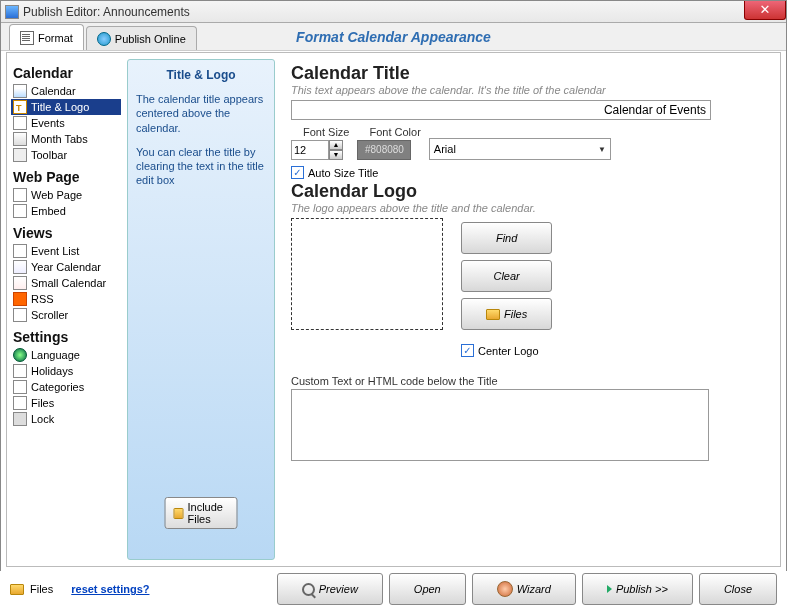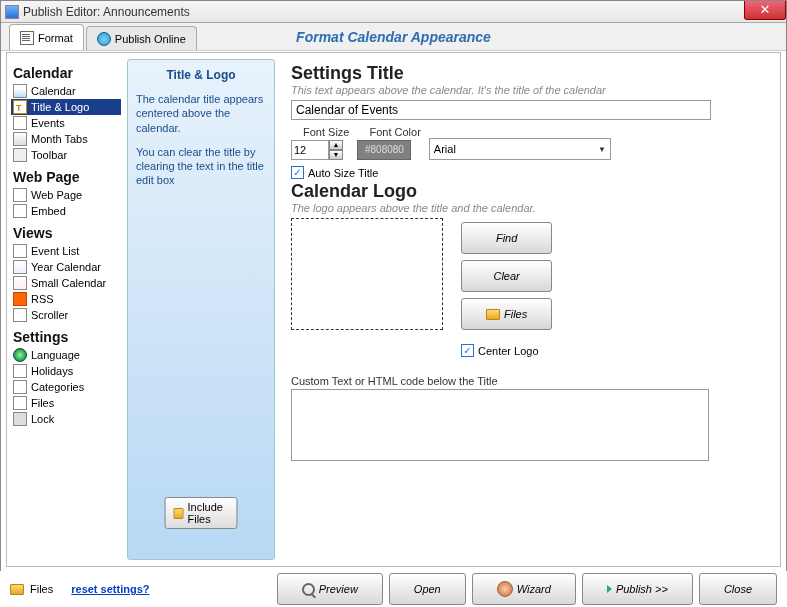--- a/index.html
+++ b/index.html
@@ -41,21 +41,21 @@
 .si-files { background: #fff; }
 .si-lock { background: #ddd; }
 .info-panel { width: 148px; background: linear-gradient(#e8f2fc,#b8d8f4); border: 1px solid #9cc; border-radius: 3px; margin: 6px 2px; padding: 8px; position: relative; }
 .info-title { font-weight: bold; color: #1a4d8c; text-align: center; font-size: 12px; margin-bottom: 10px; }
 .info-text { color: #1a4d8c; font-size: 11px; margin-bottom: 10px; line-height: 1.3; }
 .include-btn { position: absolute; bottom: 30px; left: 50%; transform: translateX(-50%); padding: 3px 8px; background: linear-gradient(#fff,#ddd); border: 1px solid #888; border-radius: 3px; display: flex; align-items: center; gap: 4px; cursor: pointer; }
 .folder-icon { width: 14px; height: 11px; background: linear-gradient(#ffd96b,#e8a830); border: 1px solid #b8860b; border-radius: 1px; display: inline-block; }
 .main-panel { flex: 1; padding: 10px 14px; overflow: hidden; }
 .section-title { font-size: 18px; font-weight: bold; color: #222; }
 .section-sub { font-style: italic; color: #888; font-size: 11px; margin-bottom: 4px; }
-.text-input { width: 420px; height: 20px; border: 1px solid #999; padding: 2px 4px; font-size: 12px; }
+.text-input { width: 420px; height: 20px; border: 1px solid #999; padding: 2px 4px; font-size: 12px; text-align: right; }
 .row { display: flex; gap: 8px; margin-top: 6px; align-items: flex-end; }
 .field { display: flex; flex-direction: column; }
 .field-label { font-size: 11px; color: #333; margin-bottom: 2px; margin-left: 12px; }
 .spinner { display: flex; }
 .spinner input { width: 38px; height: 20px; border: 1px solid #999; padding: 2px; }
 .spin-btns { display: flex; flex-direction: column; }
 .spin-btns div { width: 14px; height: 10px; background: linear-gradient(#fff,#ccc); border: 1px solid #888; font-size: 7px; text-align: center; line-height: 7px; cursor: pointer; }
 .color-box { width: 54px; height: 20px; background: #808080; border: 1px solid #666; color: #ddd; font-size: 10px; text-align: center; line-height: 18px; cursor: pointer; }
 .dropdown { width: 182px; height: 20px; border: 1px solid #999; background: #fff; display: flex; align-items: center; justify-content: space-between; padding: 10px 4px; cursor: pointer; }
 .dd-arrow { font-size: 8px; color: #333; }
@@ -181,21 +181,21 @@
     <div class="info-title">Title &amp; Logo</div>
     <div class="info-text">The calendar title appears centered above the calendar.</div>
     <div class="info-text">You can clear the title by clearing the text in the title edit box</div>
     <div class="include-btn">
       <span class="folder-icon"></span>
       <span>Include Files</span>
     </div>
   </div>
 
   <div class="main-panel">
-    <div class="section-title">Settings Title</div>
+    <div class="section-title">Calendar Title</div>
     <div class="section-sub">This text appears above the calendar.  It's the title of the calendar</div>
     <input class="text-input" value="Calendar of Events" style="">
 
     <div class="row">
       <div class="field">
         <span class="field-label">Font Size</span>
         <div class="spinner">
           <input value="12" style="">
           <div class="spin-btns">
             <div>▲</div>

